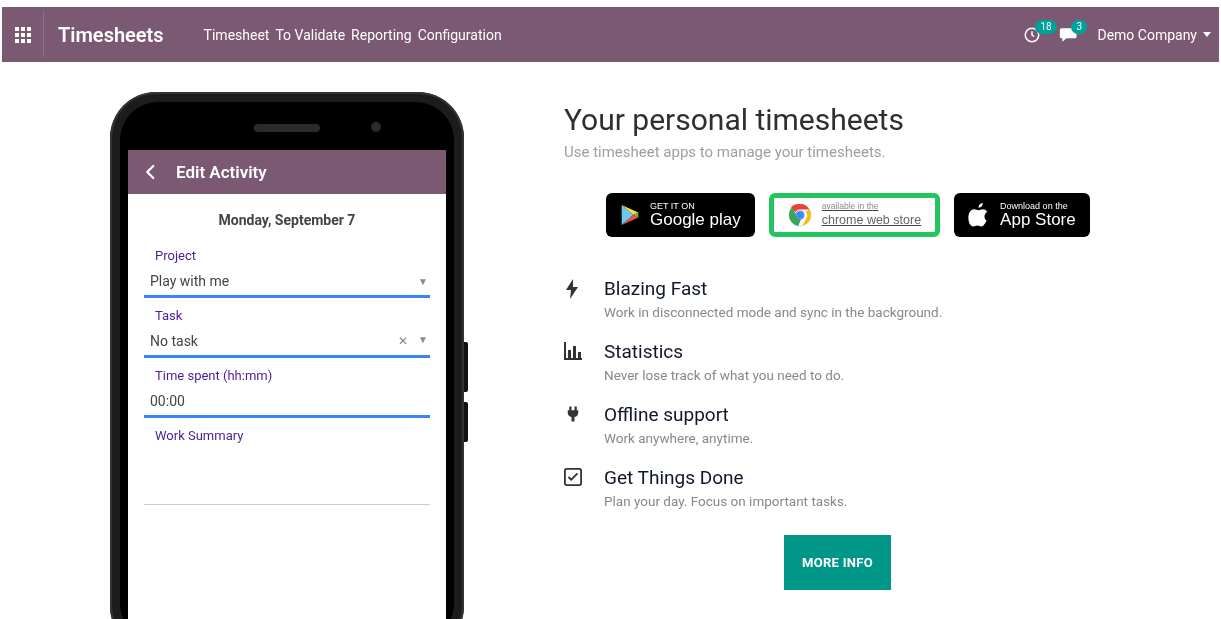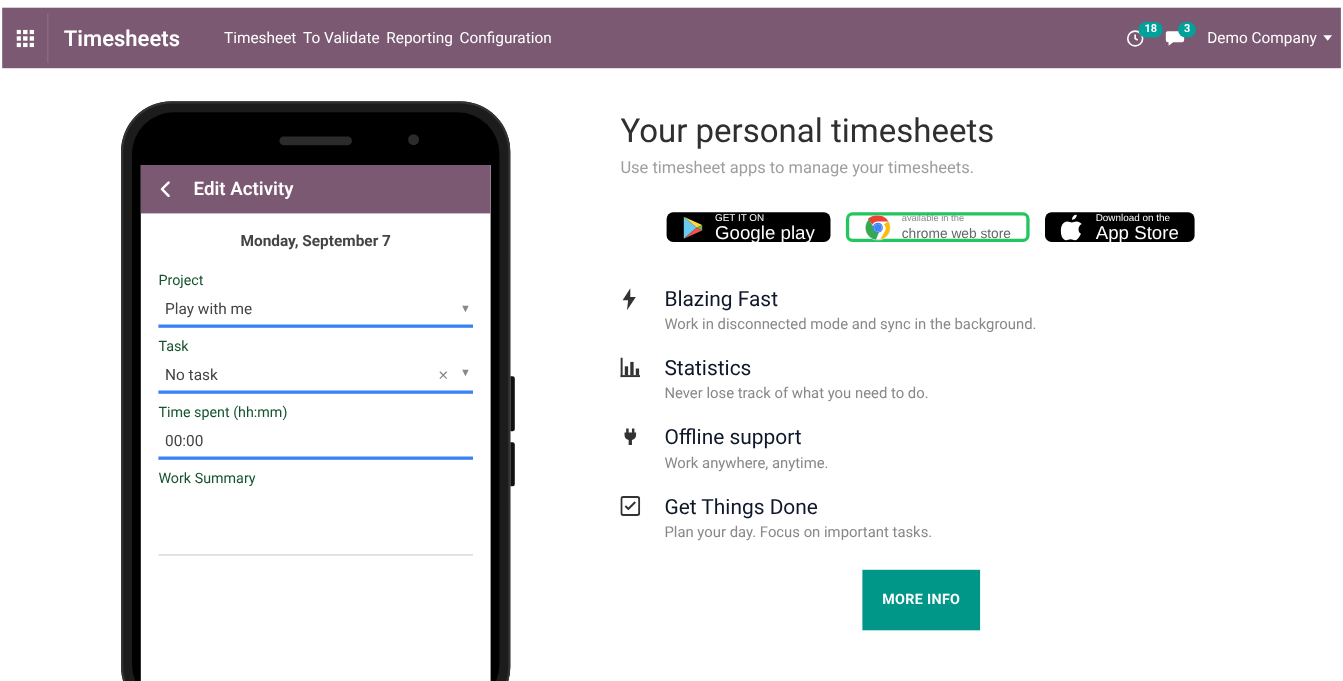--- a/index.html
+++ b/index.html
@@ -33,21 +33,21 @@
     white-space: nowrap;
   }
   .nav-links { display: flex; gap: 6px; }
   .nav-link { color: #fff; cursor: pointer; font-size: 14px; }
   .nav-spacer { flex: 1; }
   .nav-right { display: flex; align-items: center; gap: 18px; }
   .icon-badge { position: relative; cursor: pointer; display:flex; align-items:center;}
   .badge {
     position: absolute; top: -6px; left: 12px;
     background: #00a19a; color: #fff;
-    font-size: 10px; font-weight: 700;
+    font-size: 10px; font-weight: 400;
     padding: 1px 5px; border-radius: 8px;
     line-height: 12px;
   }
   .company-switch { display: flex; align-items: center; gap: 6px; cursor: pointer; font-size: 14px;}
   .caret { width:0;height:0;border-left:4px solid transparent;border-right:4px solid transparent;border-top:5px solid #fff;}
 
   
   .page {
     display: flex;
     padding: 30px 40px 20px 110px;
@@ -86,43 +86,43 @@
   .phone-btn-side.b2 { top: 310px; height: 40px; }
 
   .screen { background:#fff; height:100%; overflow:hidden;}
   .screen-header {
     background: #7b5973; color:#fff;
     display:flex; align-items:center; gap:16px;
     padding: 12px 14px; font-size:17px; font-weight:600;text-align:center;
   }
   .screen-body { padding: 10px 16px 0 16px; color:#555; font-size:13px;}
   .screen-date { text-align:center; font-weight:700; color:#444; padding:8px 0 14px 0; font-size:14px;}
-  .form-label { color:#14532d; font-size:13px; margin:6px 0 6px 0; }
+  .form-label { color:#4c1d95; font-size:13px; margin:6px 0 6px 11px; }
   .form-field {
     display:flex; align-items:center; justify-content:space-between;
     border-bottom:3px solid #3b82f6; padding:4px 2px 6px 6px;
     color:#444; font-size:14px; margin-bottom:10px;
   }
   .form-field .controls { display:flex; gap:10px; color:#888; font-size:12px;}
   .tri { font-size:10px; color:#888; }
   .summary-line { border-bottom:1px solid #ccc; height:40px; margin-top:22px;}
 
   
   .rightcol { flex:1; padding-top:10px; }
   .rc-title { font-size:30px; color:#2f2f2f; font-weight:400; margin-bottom:6px; }
   .rc-sub   { font-size:15px; color:#9e9e9e; margin-bottom:32px; }
 
   .store-row { display:flex; gap:14px; margin-left:42px; margin-bottom:40px; }
   .store-badge {
     display:flex; align-items:center; gap:10px;
-    border-radius:6px; padding:6px 14px; height:27px; cursor:pointer;
+    border-radius:6px; padding:6px 14px; height:44px; cursor:pointer;
     font-family: Arial, sans-serif;
   }
   .store-black { background:#000; color:#fff; }
-  .store-white { background:#fff; color:#444; border:3px solid #22c55e; }
+  .store-white { background:#fff; color:#444; border:5px solid #22c55e;text-decoration:underline; }
   .store-badge .small { font-size:9px; line-height:10px; }
   .store-badge .big   { font-size:17px; line-height:18px; font-weight:500; }
   .store-white .small { color:#888; font-size:8.5px; }
   .store-white .big   { font-weight:400; font-size:12.5px; color:#666;}
 
   .feature { display:flex; gap:18px; margin-bottom:20px; }
   .feat-icon { width:22px; text-align:center; font-size:18px; color:#333; padding-top:2px;}
   .feat-title { font-size:19px; color:#0f172a; font-weight:400; margin-bottom:4px;}
   .feat-desc  { font-size:13.5px; color:#888;}
   .more-btn {

